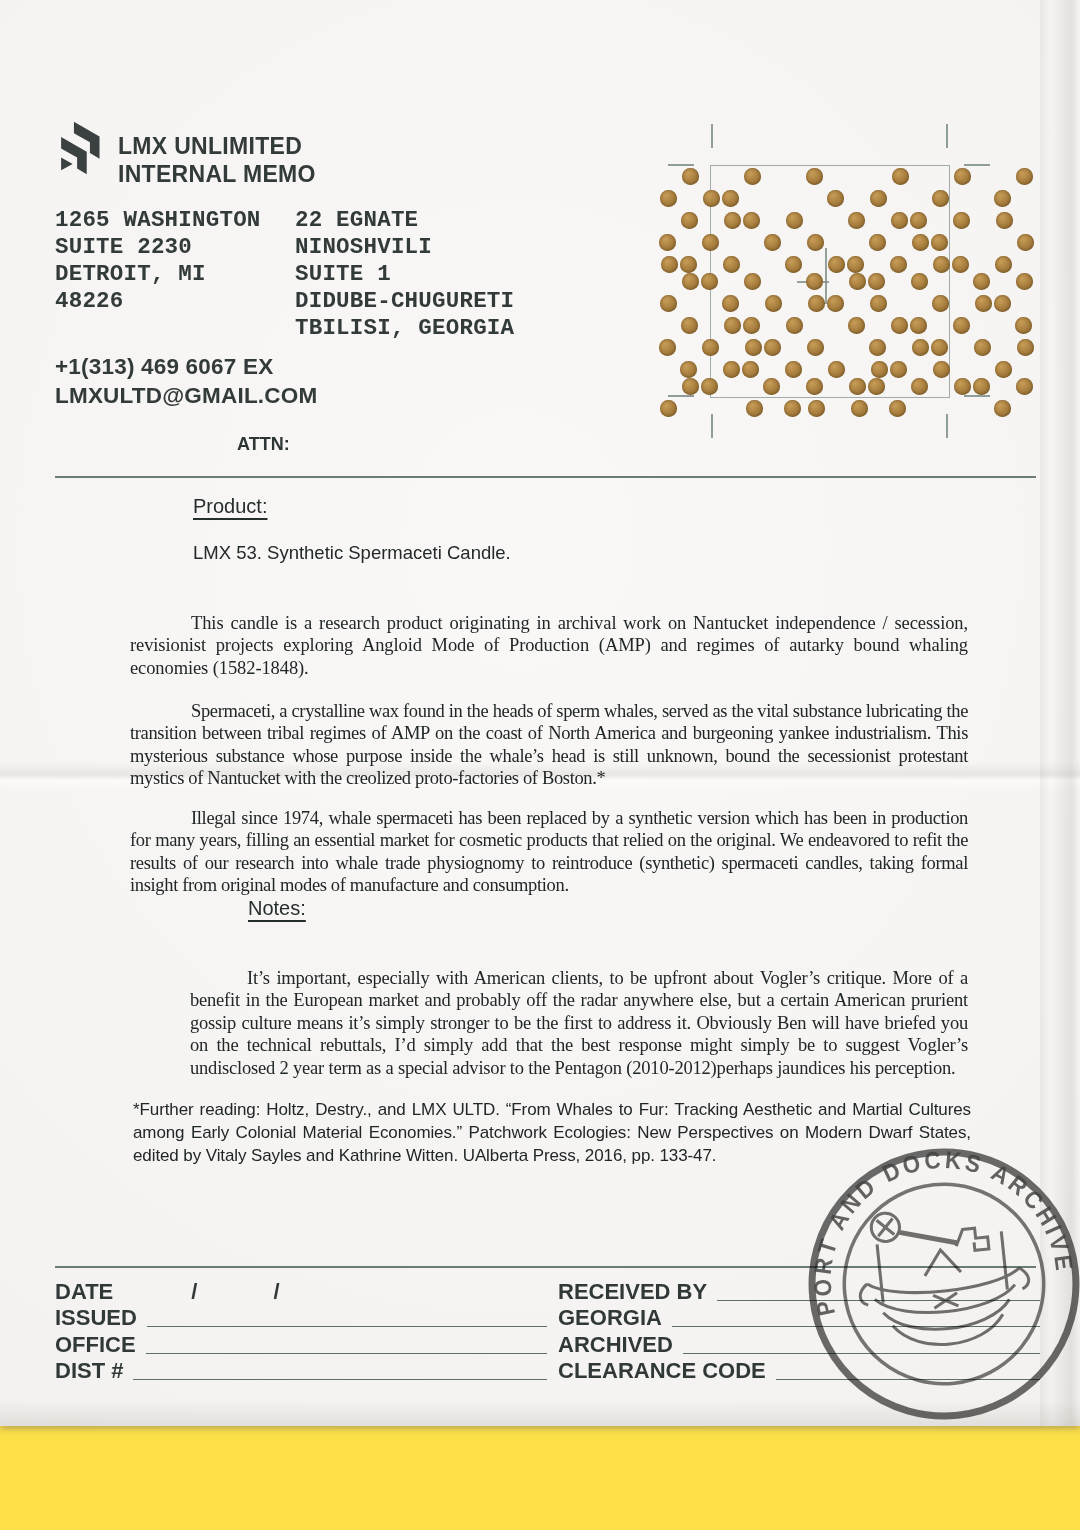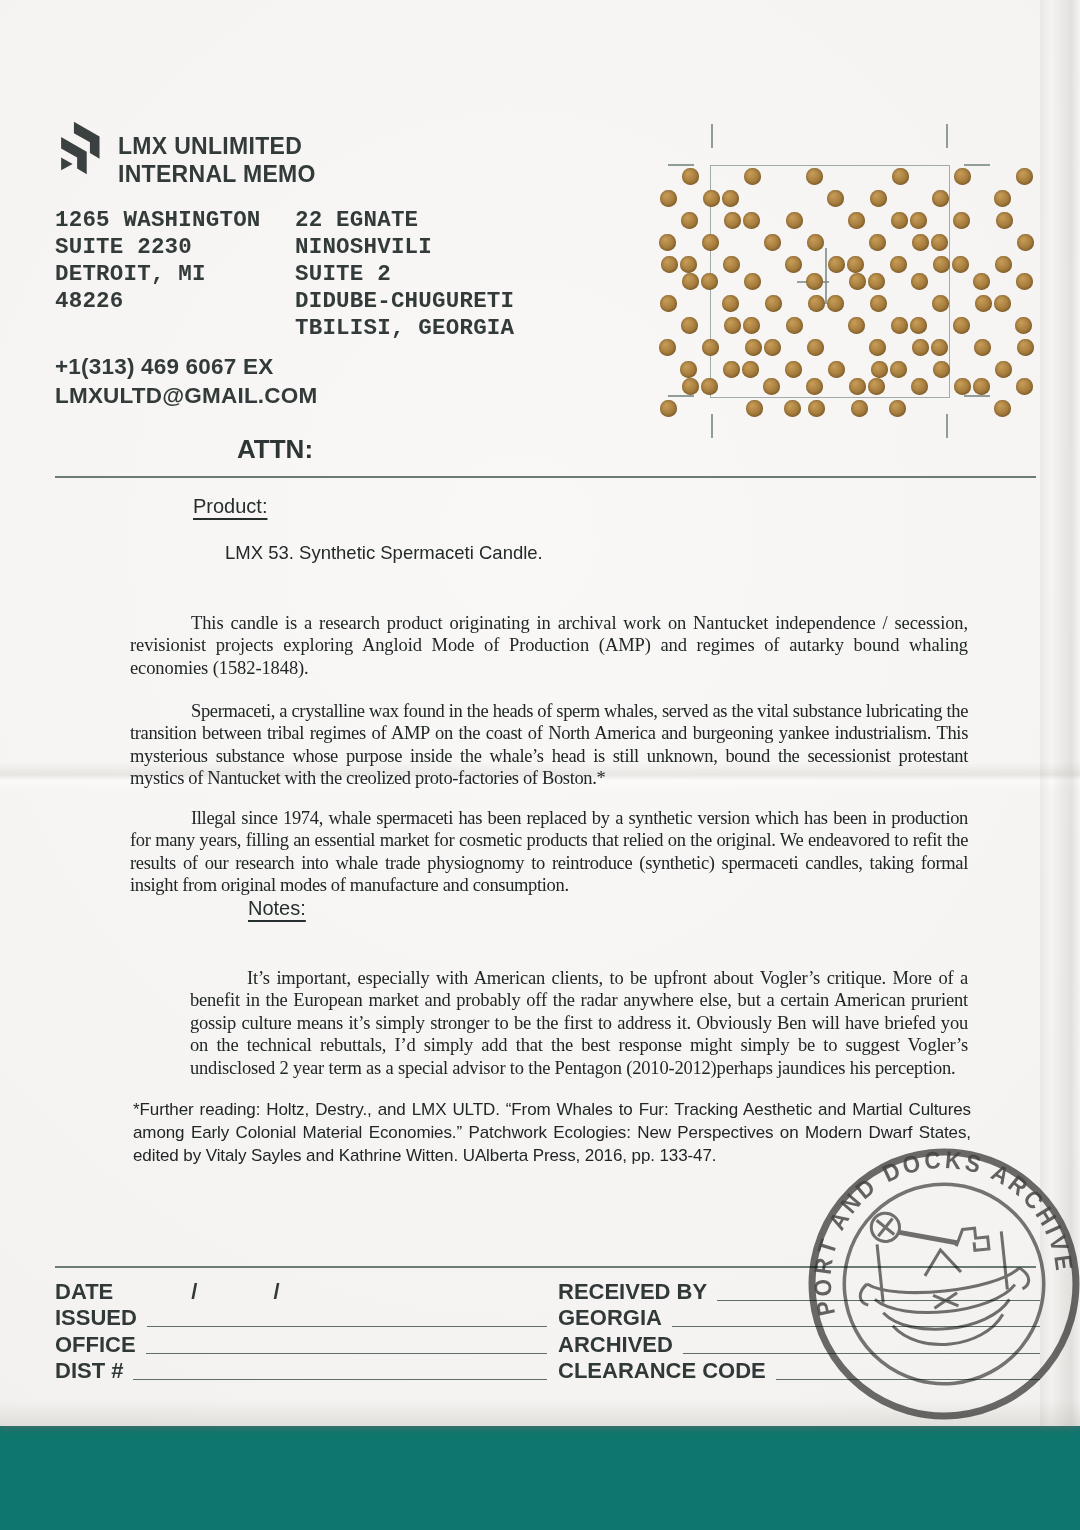--- a/index.html
+++ b/index.html
@@ -1,54 +1,54 @@
 <!DOCTYPE html>
 <html><head>
 <meta charset="utf-8">
 <style>
   html,body{margin:0;padding:0;}
   body{background:#dddbd7;font-family:"Liberation Sans","DejaVu Sans",sans-serif;}
-  .stage{position:relative;width:1080px;height:1530px;overflow:hidden;background:#0f766e;}
+  .stage{position:relative;width:1080px;height:1530px;overflow:hidden;background:#fde047;}
   .paper{position:absolute;left:0;top:0;width:1080px;height:1426px;
     background:radial-gradient(130% 110% at 48% 38%, #f9f8f6 0%, #f5f3f1 55%, #eeece9 100%);
     box-shadow:0 3px 6px rgba(110,105,98,.45);color:#2c3433;}
   
   .crease-fold{position:absolute;left:0;top:762px;width:1080px;height:30px;
     background:linear-gradient(180deg, rgba(255,255,255,0) 0%, rgba(140,135,128,.14) 42%, rgba(255,255,255,.5) 62%, rgba(255,255,255,0) 100%);}
   .crease-right{position:absolute;top:0;left:1040px;width:40px;height:1426px;
     background:linear-gradient(90deg, rgba(130,126,120,.10) 0%, rgba(255,255,255,0) 28%, rgba(130,126,120,.16) 78%, rgba(255,255,255,0) 100%);}
   .crease-bottom{position:absolute;left:0;top:1400px;width:1080px;height:26px;
     background:linear-gradient(180deg, rgba(255,255,255,0), rgba(150,145,138,.20));}
   
   .logo{position:absolute;left:56px;top:120px;width:64px;height:70px;}
   .company-block{position:absolute;left:118px;top:132px;font-size:23px;font-weight:700;line-height:28px;color:#333b3a;letter-spacing:.3px;}
   .addresses{position:absolute;left:55px;top:207px;display:flex;}
   .addr{width:240px;font-size:22.5px;font-weight:700;line-height:27px;color:#333b3a;letter-spacing:.2px;font-family:Liberation Mono, monospace;}
   .addresses .addr + .addr{margin-left:0;}
   .contact{position:absolute;left:55px;top:352px;font-size:22.5px;font-weight:700;line-height:29px;color:#333b3a;letter-spacing:.2px;}
-  .attn{position:absolute;left:237px;top:434px;font-size:26px;font-weight:700;color:#2e3635;}
+  .attn{position:absolute;left:237px;top:434px;font-size:18px;font-weight:700;color:#2e3635;}
   .rule{position:absolute;left:55px;width:981px;height:0;border-top:2px solid #54655f;opacity:.85;}
   .rule1{top:476px;}
   .rule2{top:1266px;}
   
   .dotcode{position:absolute;left:650px;top:118px;width:388px;height:332px;}
   .dc-rect{position:absolute;left:60px;top:47px;width:238px;height:231px;border:1.5px solid #8b9a95;opacity:.8;}
   .dc-mark{position:absolute;background:#7c8c87;opacity:.85;}
   .dc-v{width:1.5px;height:24px;}
   .dc-h{width:26px;height:1.5px;}
   .dc-cross-v{position:absolute;left:175px;top:130px;width:1.5px;height:56px;background:#7c8c87;opacity:.8;}
   .dc-cross-h{position:absolute;left:147px;top:163px;width:32px;height:1.5px;background:#7c8c87;opacity:.8;}
   .dot{position:absolute;width:16.5px;height:16.5px;border-radius:50%;
     background:radial-gradient(circle at 36% 32%, #c89d58 0%, #aa8040 48%, #8d682e 82%, #7d5a26 100%);
     box-shadow:inset 0 0 3px rgba(60,40,10,.5);}
   
   .heading{position:absolute;font-size:20px;color:#262e2d;text-decoration:underline;text-decoration-thickness:1.5px;text-underline-offset:5px;}
   .h-product{left:193px;top:495px;}
   .h-notes{left:248px;top:897px;}
-  .prodline{position:absolute;left:193px;top:542px;font-size:18.5px;color:#232a29;margin-left:32px;}
+  .prodline{position:absolute;left:193px;top:542px;font-size:18.5px;color:#232a29;}
   .para{position:absolute;font-size:18.5px;line-height:22.6px;color:#20272­6;color:#202726;text-align:justify;font-family:Liberation Serif, serif;}
   .para{letter-spacing:-0.1px;}
   .p1{left:130px;top:593px;width:838px;text-indent:61px;}
   .p2{left:130px;top:681px;width:838px;text-indent:61px;letter-spacing:-0.35px;}
   .p3{left:130px;top:788px;width:838px;text-indent:61px;letter-spacing:-0.35px;}
   .pnotes{left:190px;top:948px;width:778px;text-indent:57px;letter-spacing:-0.2px;}
   .footnote{position:absolute;left:133px;top:1099px;width:838px;font-size:17px;line-height:22.8px;color:#202726;text-align:justify;letter-spacing:-0.1px;}
   
   .form-col{position:absolute;top:1277px;}
   .form-left{left:55px;width:492px;}
@@ -85,21 +85,21 @@
 
     <div class="addresses">
       <div class="addr">
         <div>1265 WASHINGTON</div>
         <div>SUITE 2230</div>
         <div>DETROIT, MI</div>
         <div>48226</div>
       </div>
       <div class="addr">
         <div>22 EGNATE NINOSHVILI</div>
-        <div>SUITE 2</div>
+        <div>SUITE 1</div>
         <div>DIDUBE-CHUGURETI</div>
         <div>TBILISI, GEORGIA</div>
       </div>
     </div>
 
     <div class="contact">
       <div>+1(313) 469 6067 EX</div>
       <div>LMXULTD@GMAIL.COM</div>
     </div>
 

